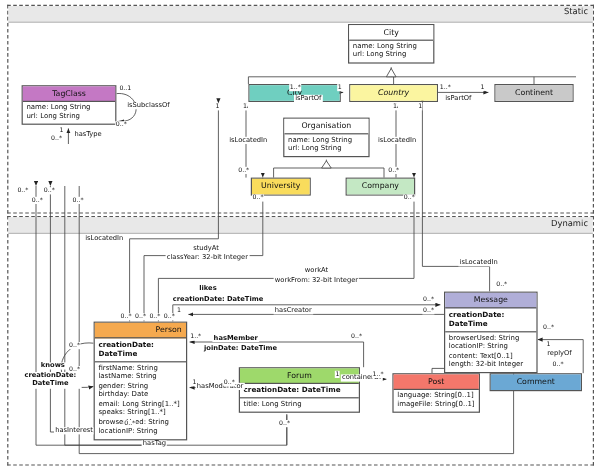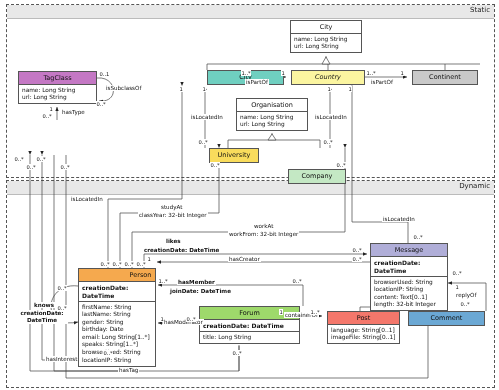--- a/index.html
+++ b/index.html
@@ -148,21 +148,21 @@
     <div class="attrs">
       <div>name: Long String</div>
       <div>url: Long String</div>
     </div>
   </div>
 
   <div class="cls" style="left:197px;top:148px;width:50px;margin-left:12px;">
     <div class="hdr" style="background:#f9dc5c;border-bottom:none;">University</div>
   </div>
 
-  <div class="cls" style="left:288px;top:148px;width:58px;margin-top:21px;">
+  <div class="cls" style="left:288px;top:148px;width:58px;">
     <div class="hdr" style="background:#c4e8c4;border-bottom:none;">Company</div>
   </div>
 
   <div class="cls" style="left:18px;top:71px;width:79px;">
     <div class="hdr" style="background:#c478c4;">TagClass</div>
     <div class="attrs">
       <div>name: Long String</div>
       <div>url: Long String</div>
     </div>
   </div>

